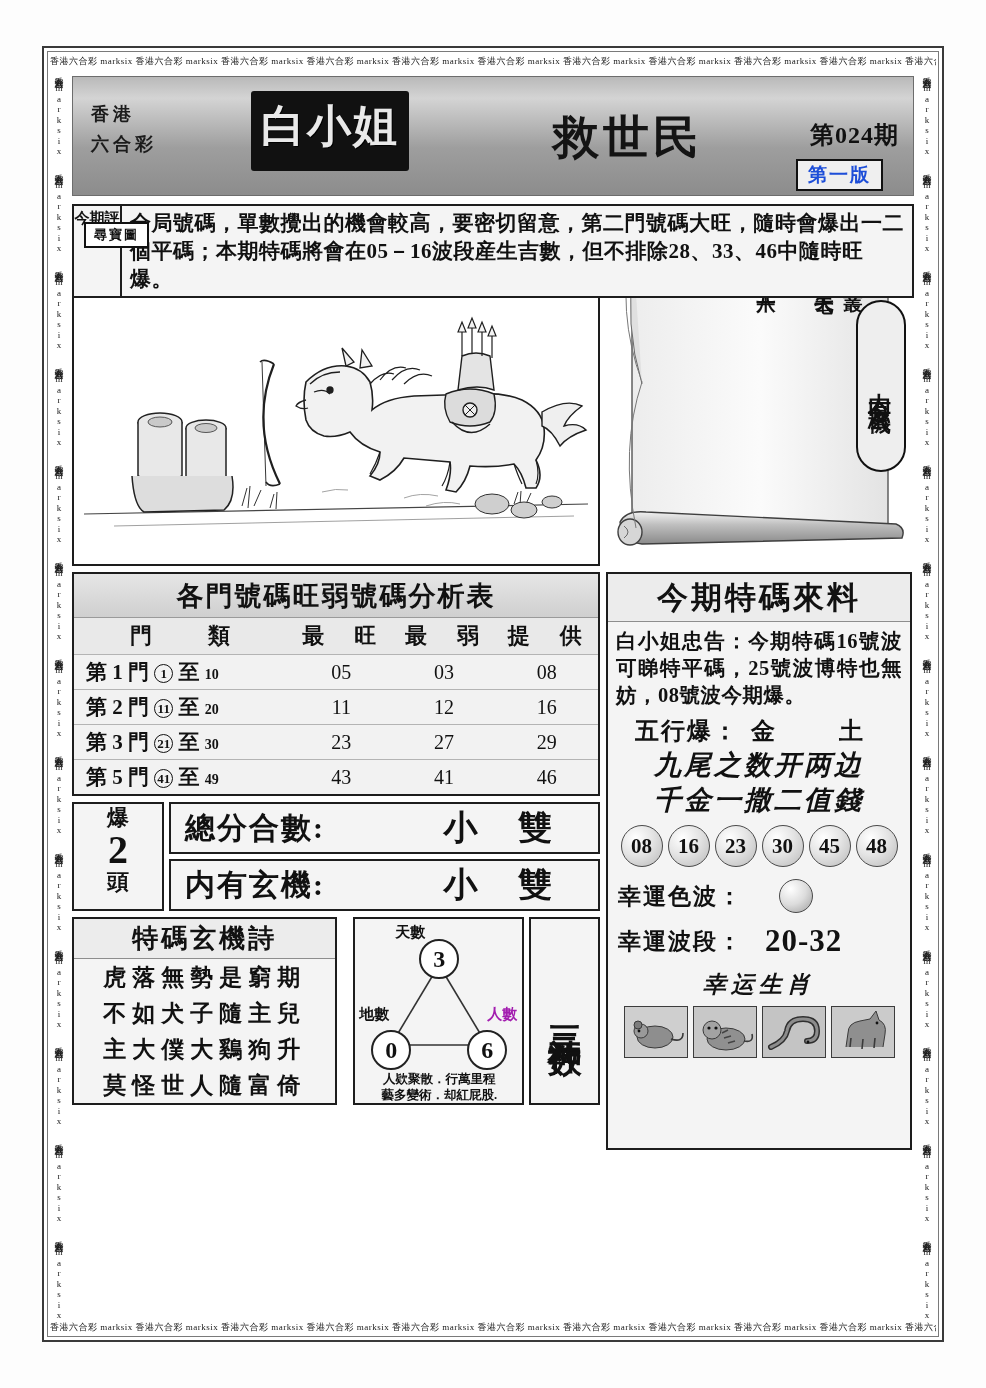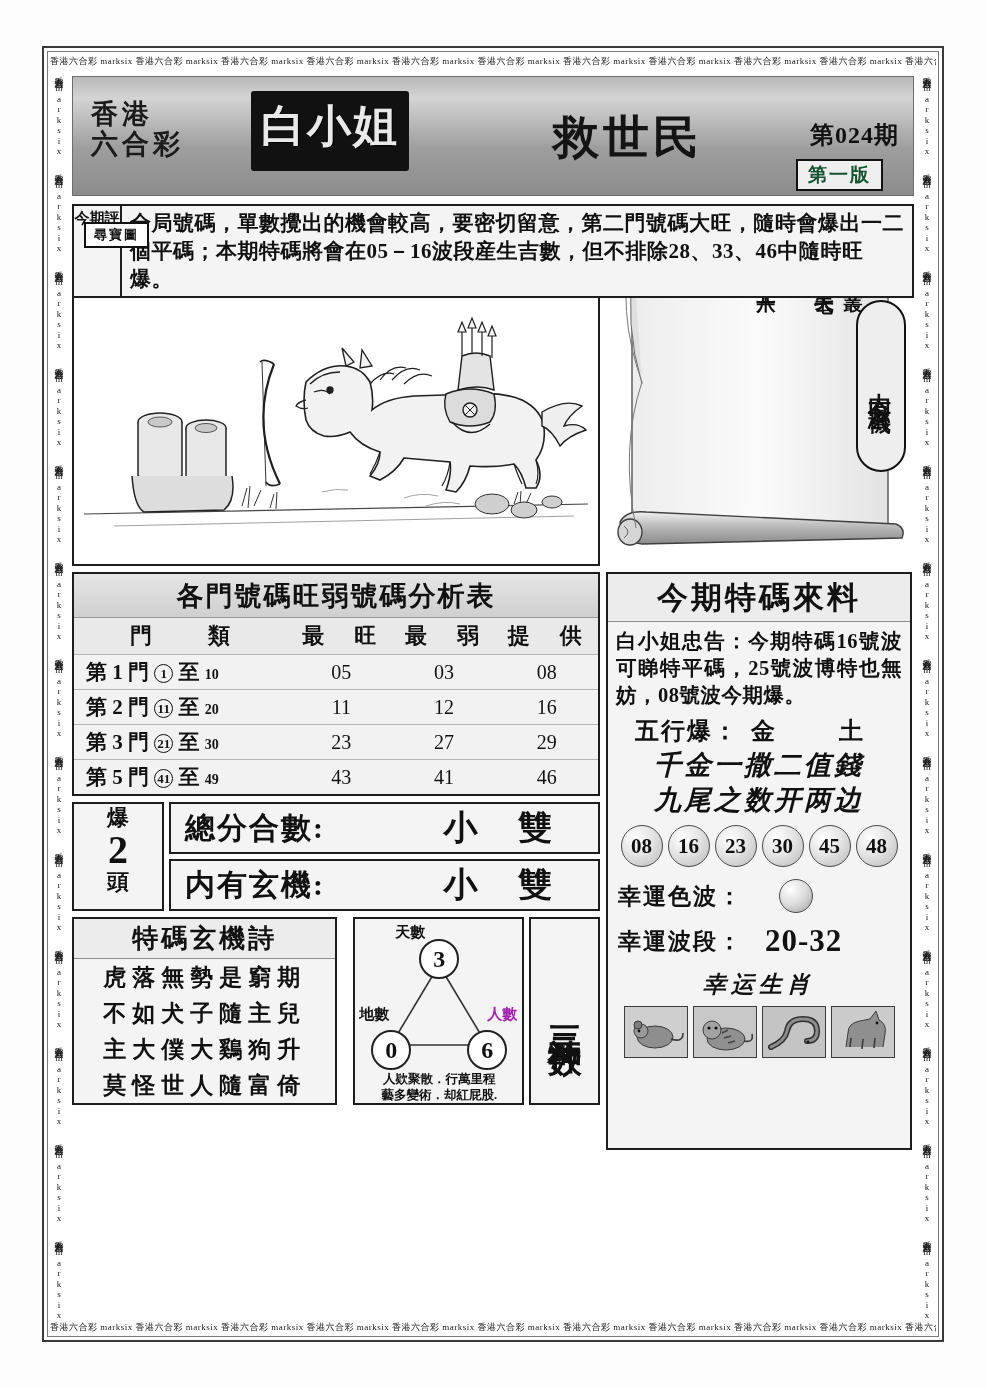--- a/index.html
+++ b/index.html
@@ -59,21 +59,21 @@
     position: relative;
     height: 120px;
     background: linear-gradient(180deg,#b9b9b9 0%, #d4d4d4 18%, #9e9e9e 60%, #8c8c8c 100%);
     border: 1px solid #6d6d6d;
     overflow: hidden;
   }
   .mh-left {
     position: absolute; left: 18px; top: 22px;
     font-family: "Liberation Serif", serif;
     font-weight: bold;
-    font-size: 27px;
+    font-size: 18px;
     color: #1b1b1b;
     line-height: 30px;
     letter-spacing: 4px;
   }
   .mh-title {
     position: absolute; left: 178px; top: 14px;
     font-family: Liberation Mono, monospace;
     font-weight: bold;
     font-size: 44px;
     color: #111;
@@ -99,21 +99,21 @@
     font-weight: bold;
     font-size: 24px;
     color: #111;
     letter-spacing: 1px;
   }
   .mh-ver {
     position: absolute; right: 30px; top: 82px;
     font-family: "Liberation Serif", serif;
     font-weight: bold;
     font-size: 19px;
-    color: #14532d;
+    color: #1d4ed8;
     border: 2px solid #111;
     background: #efefef;
     padding: 1px 10px;
     letter-spacing: 2px;
   }
 
   
   .body-wrap { position: relative; margin-top: 8px; }
 
   
@@ -721,22 +721,22 @@
 
         <div class="tips-box">
           <div class="tips-title">今期特碼來料</div>
           <div class="tips-body">白小姐忠告：今期特碼16號波可睇特平碼，25號波博特也無妨，08號波今期爆。</div>
 
           <div class="row-wx">
             <div>五行爆：</div>
             <div class="vals">金　土</div>
           </div>
 
+          <div class="brush">九尾之数开两边</div>
           <div class="brush">千金一撒二值錢</div>
-          <div class="brush">九尾之数开两边</div>
 
           <div class="balls">
             <div class="ball">08</div>
             <div class="ball">16</div>
             <div class="ball">23</div>
             <div class="ball">30</div>
             <div class="ball">45</div>
             <div class="ball">48</div>
           </div>
 

